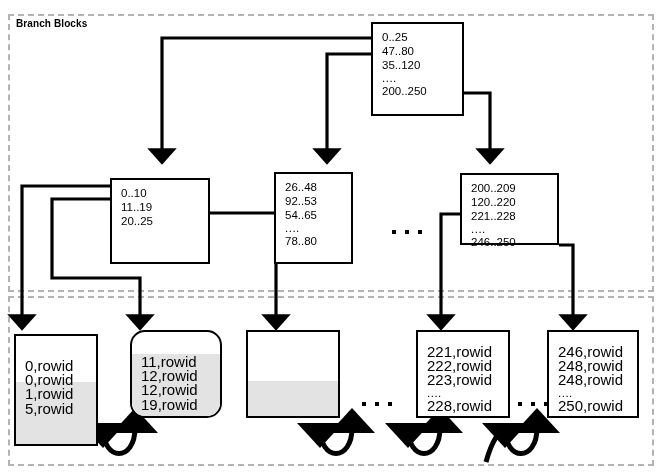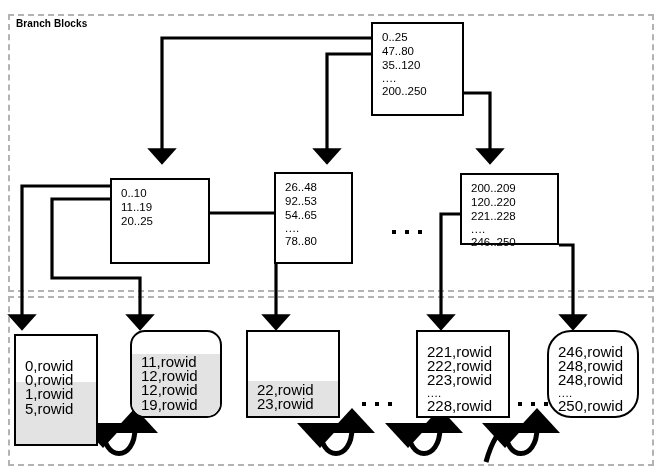--- a/index.html
+++ b/index.html
@@ -206,37 +206,33 @@
     <div class="entries" style="top:23px;">
       <div class="line">11,rowid</div>
       <div class="line">12,rowid</div>
       <div class="line">12,rowid</div>
       <div class="line">19,rowid</div>
     </div>
   </div>
 
   <div class="leaf" style="left:246px;top:330px;width:94px;height:88px;">
     <div class="fill" style="height:35px;"></div>
-    <div class="entries" style="top:51px;">
-      <div class="line">22,rowid</div>
-      <div class="line">23,rowid</div>
-    </div>
   </div>
 
   <div class="leaf" style="left:416px;top:330px;width:94px;height:88px;">
     <div class="entries" style="top:13px;">
       <div class="line">221,rowid</div>
       <div class="line">222,rowid</div>
       <div class="line">223,rowid</div>
       <div class="dots">....</div>
       <div class="line">228,rowid</div>
     </div>
   </div>
 
-  <div class="leaf" style="left:547px;top:330px;width:92px;height:88px;border-radius:24px;">
+  <div class="leaf" style="left:547px;top:330px;width:92px;height:88px;">
     <div class="entries" style="top:13px;">
       <div class="line">246,rowid</div>
       <div class="line">248,rowid</div>
       <div class="line">248,rowid</div>
       <div class="dots">....</div>
       <div class="line">250,rowid</div>
     </div>
   </div>
 
   <div class="ell" style="left:362px;top:402px;">

